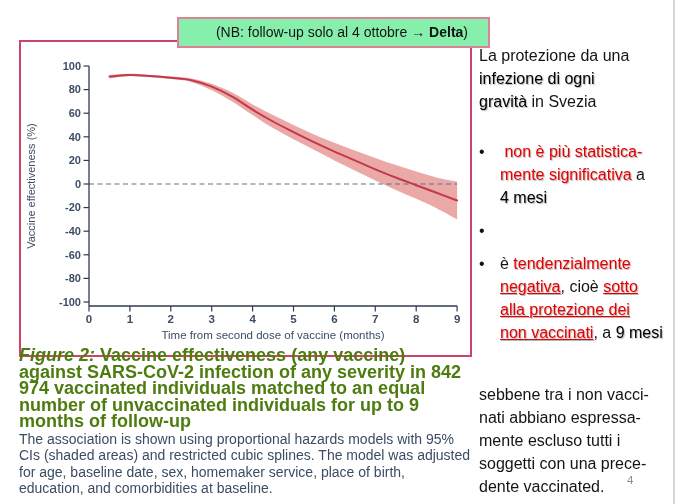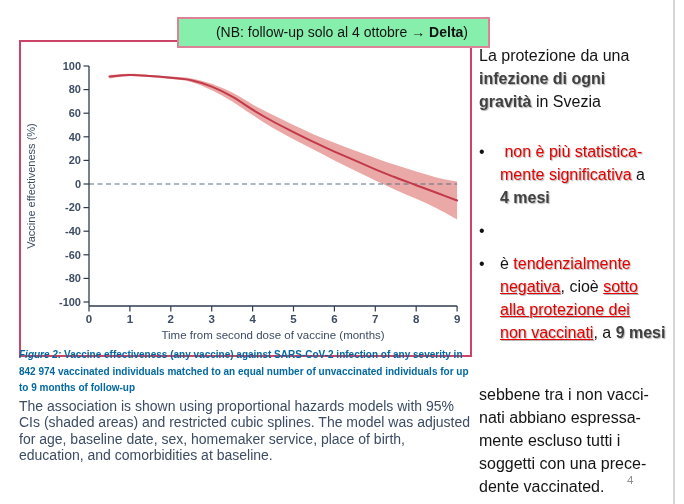--- a/index.html
+++ b/index.html
@@ -14,39 +14,39 @@
   }
   #nb-box{
     position:absolute;left:177px;top:17px;width:289px;height:27px;
     border:2px solid #dd8296;background:#86efac;z-index:5;
     font-size:14px;line-height:27px;text-align:right;padding-right:20px;
     white-space:nowrap;box-sizing:content-box;
   }
   #ve-chart{position:absolute;left:1px;top:3px;}
   
   #caption{position:absolute;left:19px;top:347px;width:453px;}
-  .caption-title{font-size:10px;font-weight:bold;color:#0369a1;line-height:16.5px;}
+  .caption-title{font-size:18px;font-weight:bold;color:#4d7c0f;line-height:16.5px;}
   .caption-body{font-size:14px;color:#3c4c63;line-height:16.5px;margin-top:1px;}
   .s-bi{font-style:italic;font-weight:bold;}
   
   #right-panel{
     position:absolute;left:479px;top:21px;width:193px;
     font-size:16px;line-height:23px;white-space:pre-line;
   }
   #right-heading{margin-bottom:4px;}
   #bullets{margin:0;padding:0;list-style:none;}
   #bullets li{display:flex;margin-bottom:10px;}
   .blt{width:21px;flex:0 0 21px;color:#111;}
   .btxt{flex:1;}
   #footer-note{margin-top:6px;}
   
   .s-k{color:#141414;}
   .s-kb{color:#141414;font-weight:bold;}
   .s-r{color:#e80000;text-shadow:1px 1px 1px rgba(120,120,120,0.55);}
-  .s-rb{color:#404040;font-weight:bold;text-shadow:1px 1px 1px rgba(120,120,120,0.55);}
+  .s-rb{color:#000000;font-weight:normal;text-shadow:1px 1px 1px rgba(120,120,120,0.55);}
   .s-ru{color:#e80000;text-decoration:underline;text-shadow:1px 1px 1px rgba(120,120,120,0.55);}
   
   #page-number{position:absolute;left:627px;top:474px;font-size:11.5px;color:#8c8c8c;}
   #edge-line{position:absolute;left:673px;top:0;width:2px;height:504px;background:#d6d6d6;}
 </style>
 </head>
 <body>
 
 <div id="slide">
 

